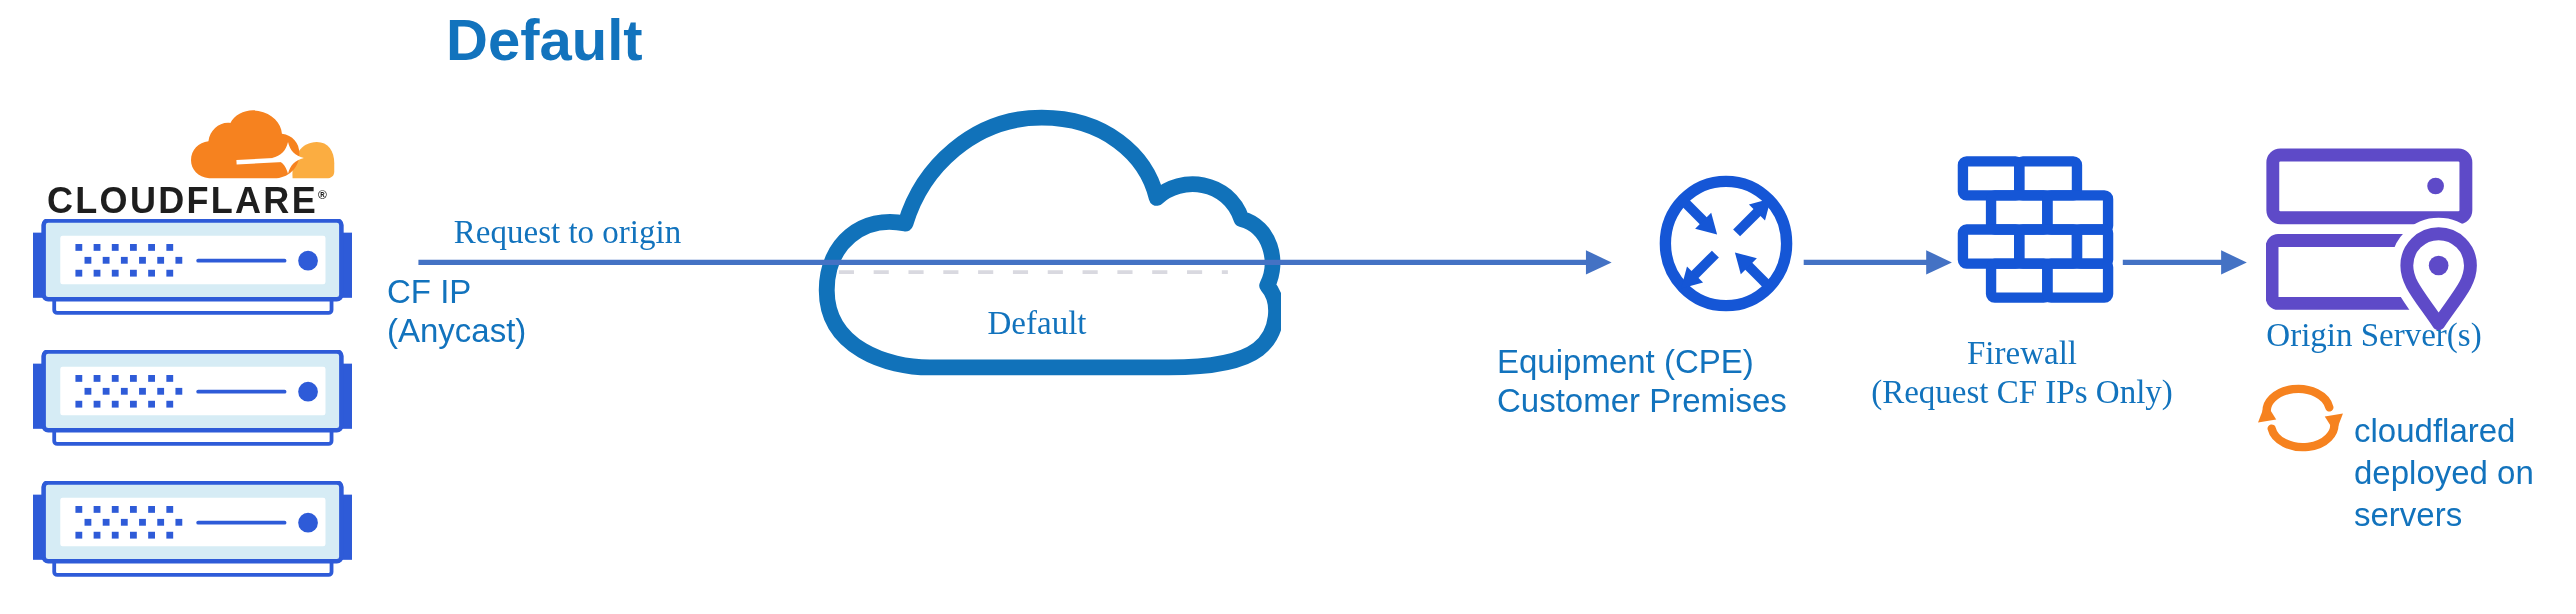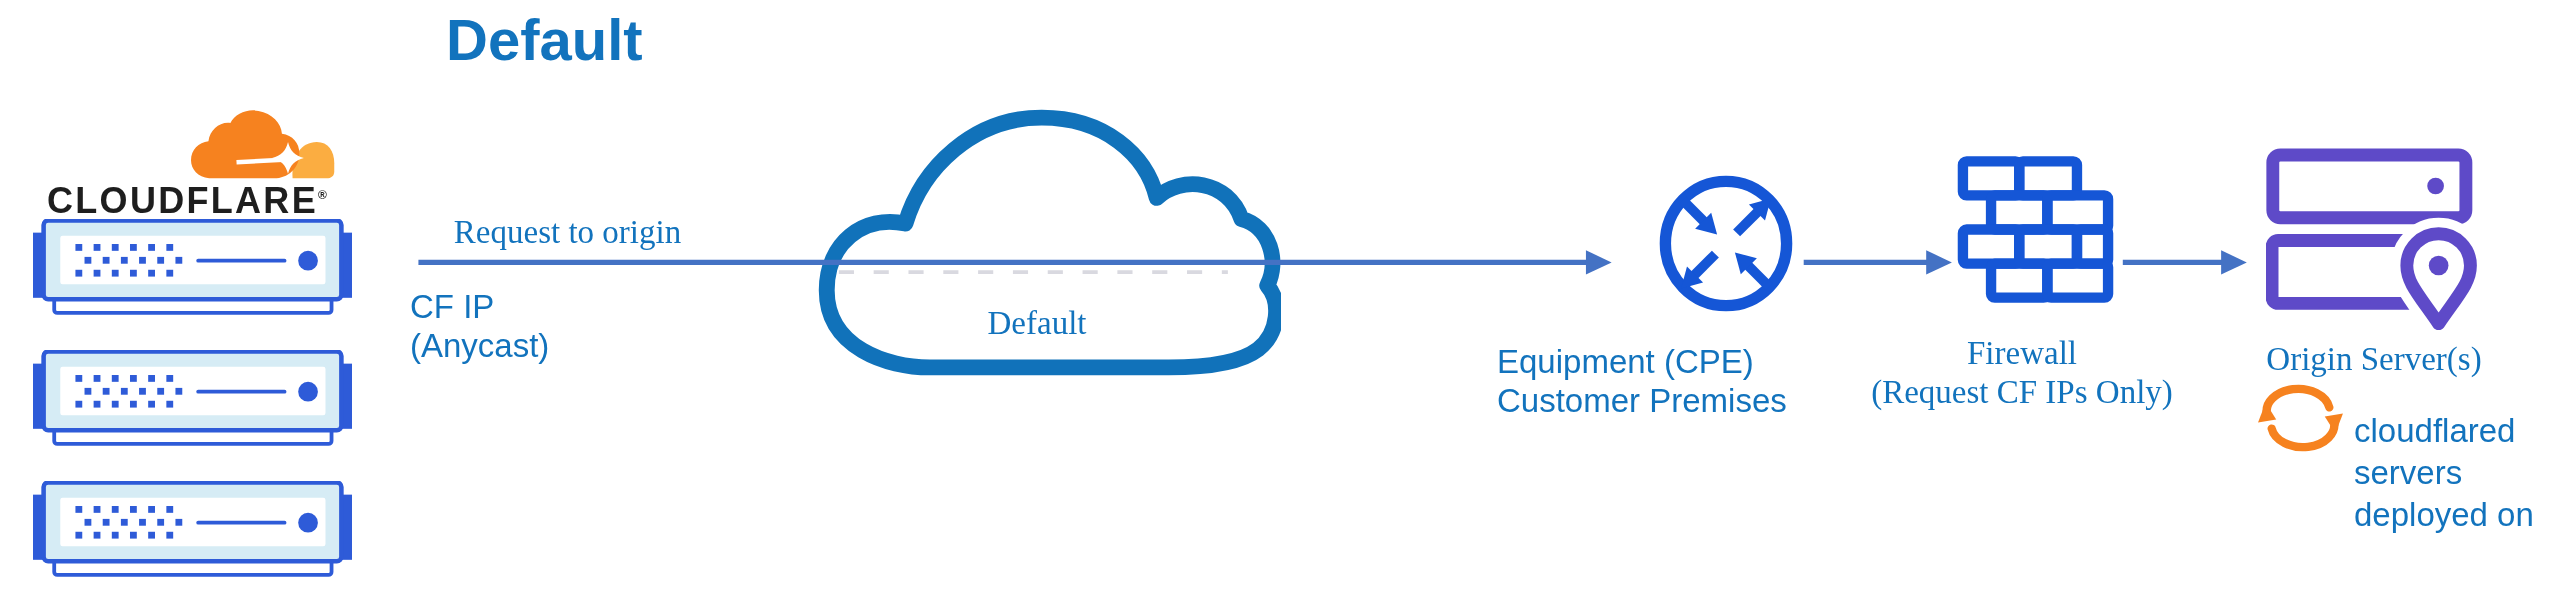--- a/index.html
+++ b/index.html
@@ -190,39 +190,39 @@
     <path d="M16,42 A41,29 0 0 1 98,32" class="or-s" stroke-width="11" stroke-linecap="round"></path>
     <polygon points="4,52 28,48 14,26" class="or-f"></polygon>
     <path d="M104,50 A41,29 0 0 1 22,60" class="or-s" stroke-width="11" stroke-linecap="round"></path>
     <polygon points="116,40 92,44 106,66" class="or-f"></polygon>
   </svg>
 
   <div class="abs" id="default-title">Default</div>
 
   <div class="abs lbl center" style="left:418px;top:213px;width:299px;">Request to origin</div>
 
-  <div class="abs" style="left:387px;top:287px;margin-left:23px;">
+  <div class="abs" style="left:387px;top:272px;">
     <div class="lbl">CF IP</div>
     <div class="lbl">(Anycast)</div>
   </div>
 
   <div class="abs lbl center" style="left:901px;top:304px;width:272px;">Default</div>
 
   <div class="abs" style="left:1497px;top:342px;">
     <div class="lbl">Equipment (CPE)</div>
     <div class="lbl">Customer Premises</div>
   </div>
 
   <div class="abs" style="left:1848px;top:334px;width:348px;">
     <div class="lbl center">Firewall</div>
     <div class="lbl center">(Request CF IPs Only)</div>
   </div>
 
-  <div class="abs lbl center" style="left:2238px;top:340px;width:272px;">Origin Server(s)</div>
+  <div class="abs lbl center" style="left:2238px;top:316px;width:272px;">Origin Server(s)</div>
 
   <div class="abs" style="left:2354px;top:390px;margin-top:20px;">
     <div class="lbl" style="line-height:42px;">cloudflared</div>
+    <div class="lbl" style="line-height:42px;">deployed on</div>
     <div class="lbl" style="line-height:42px;">servers</div>
-    <div class="lbl" style="line-height:42px;">deployed on</div>
   </div>
 
 </div>
 
 
 </body></html>

